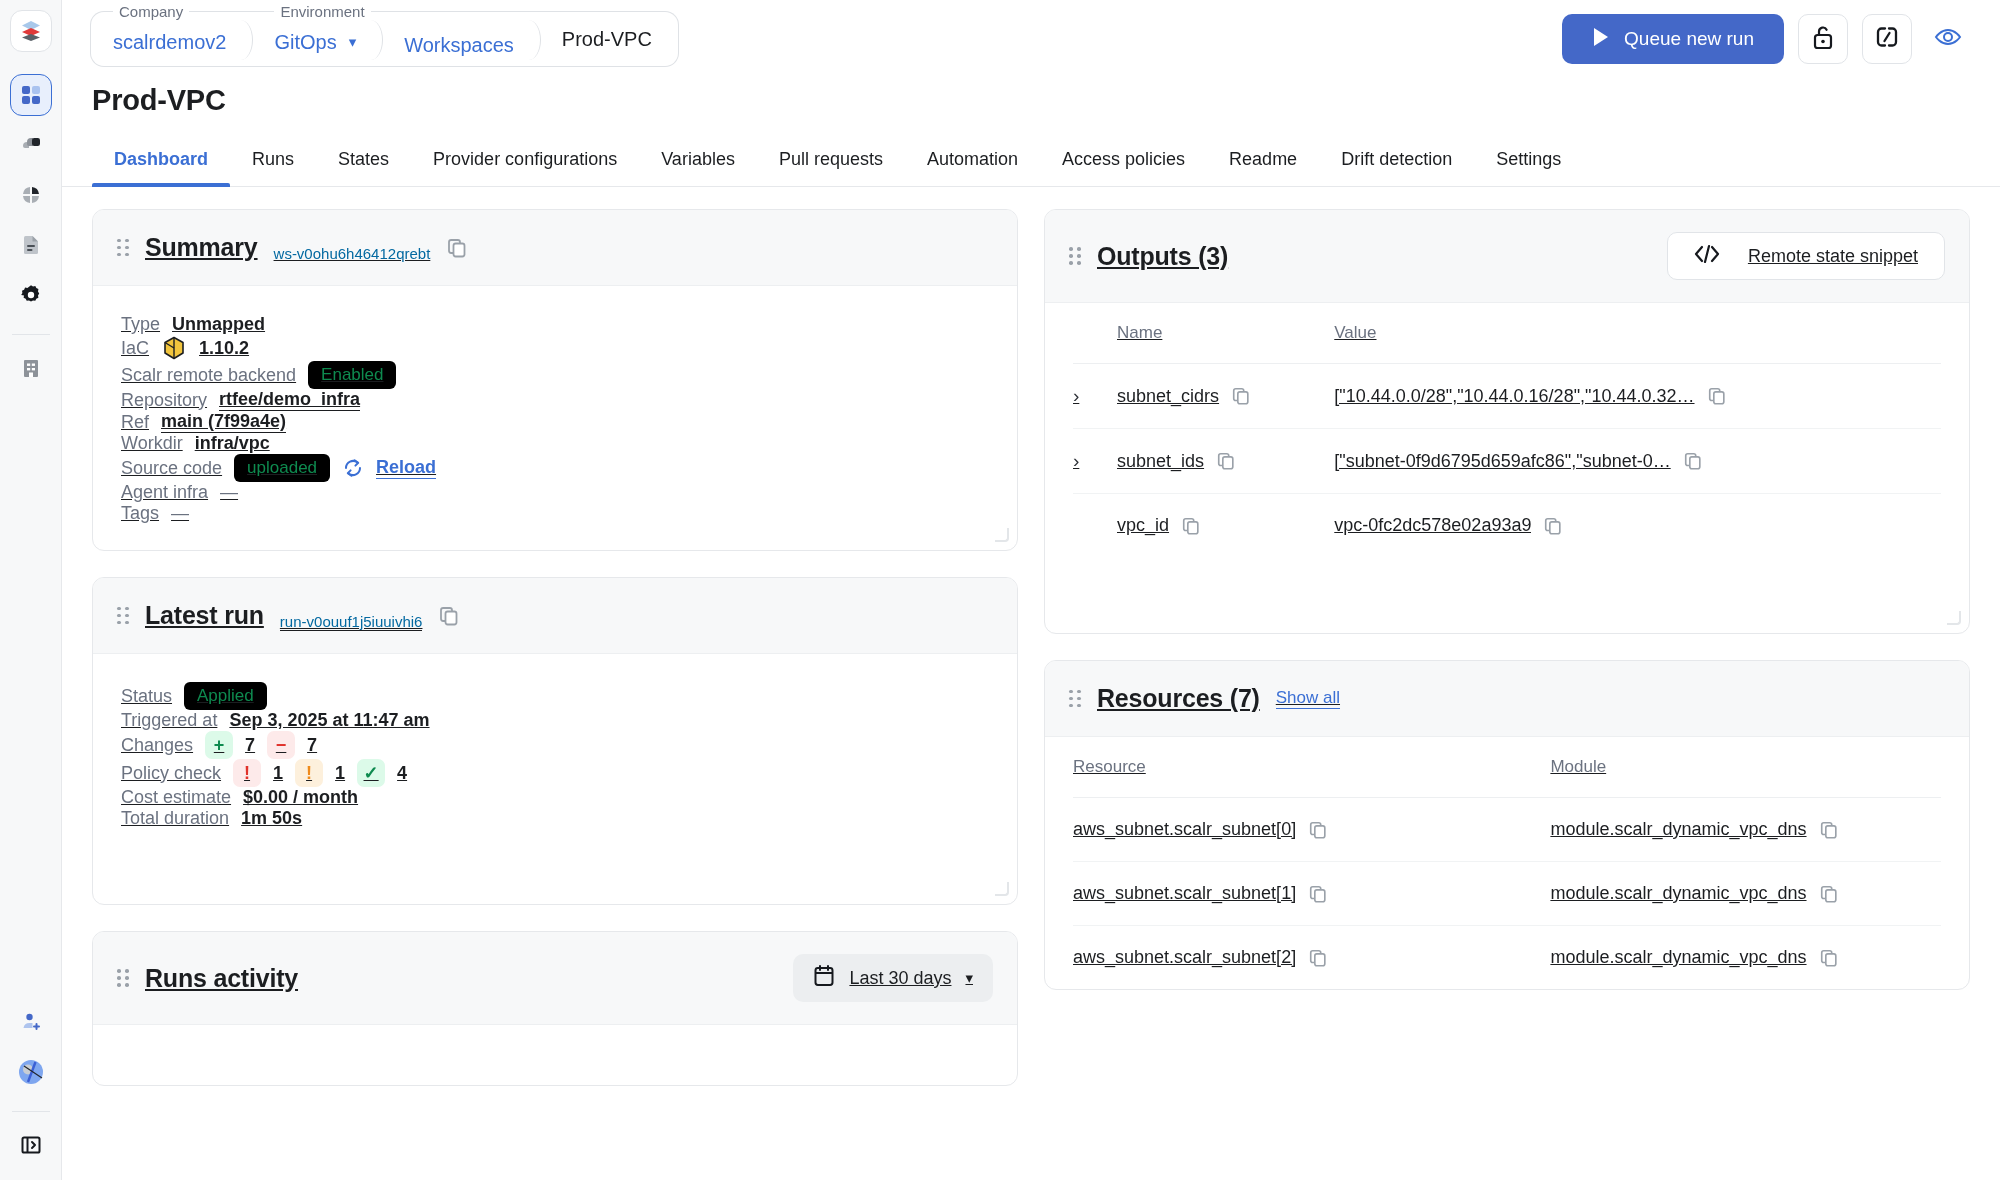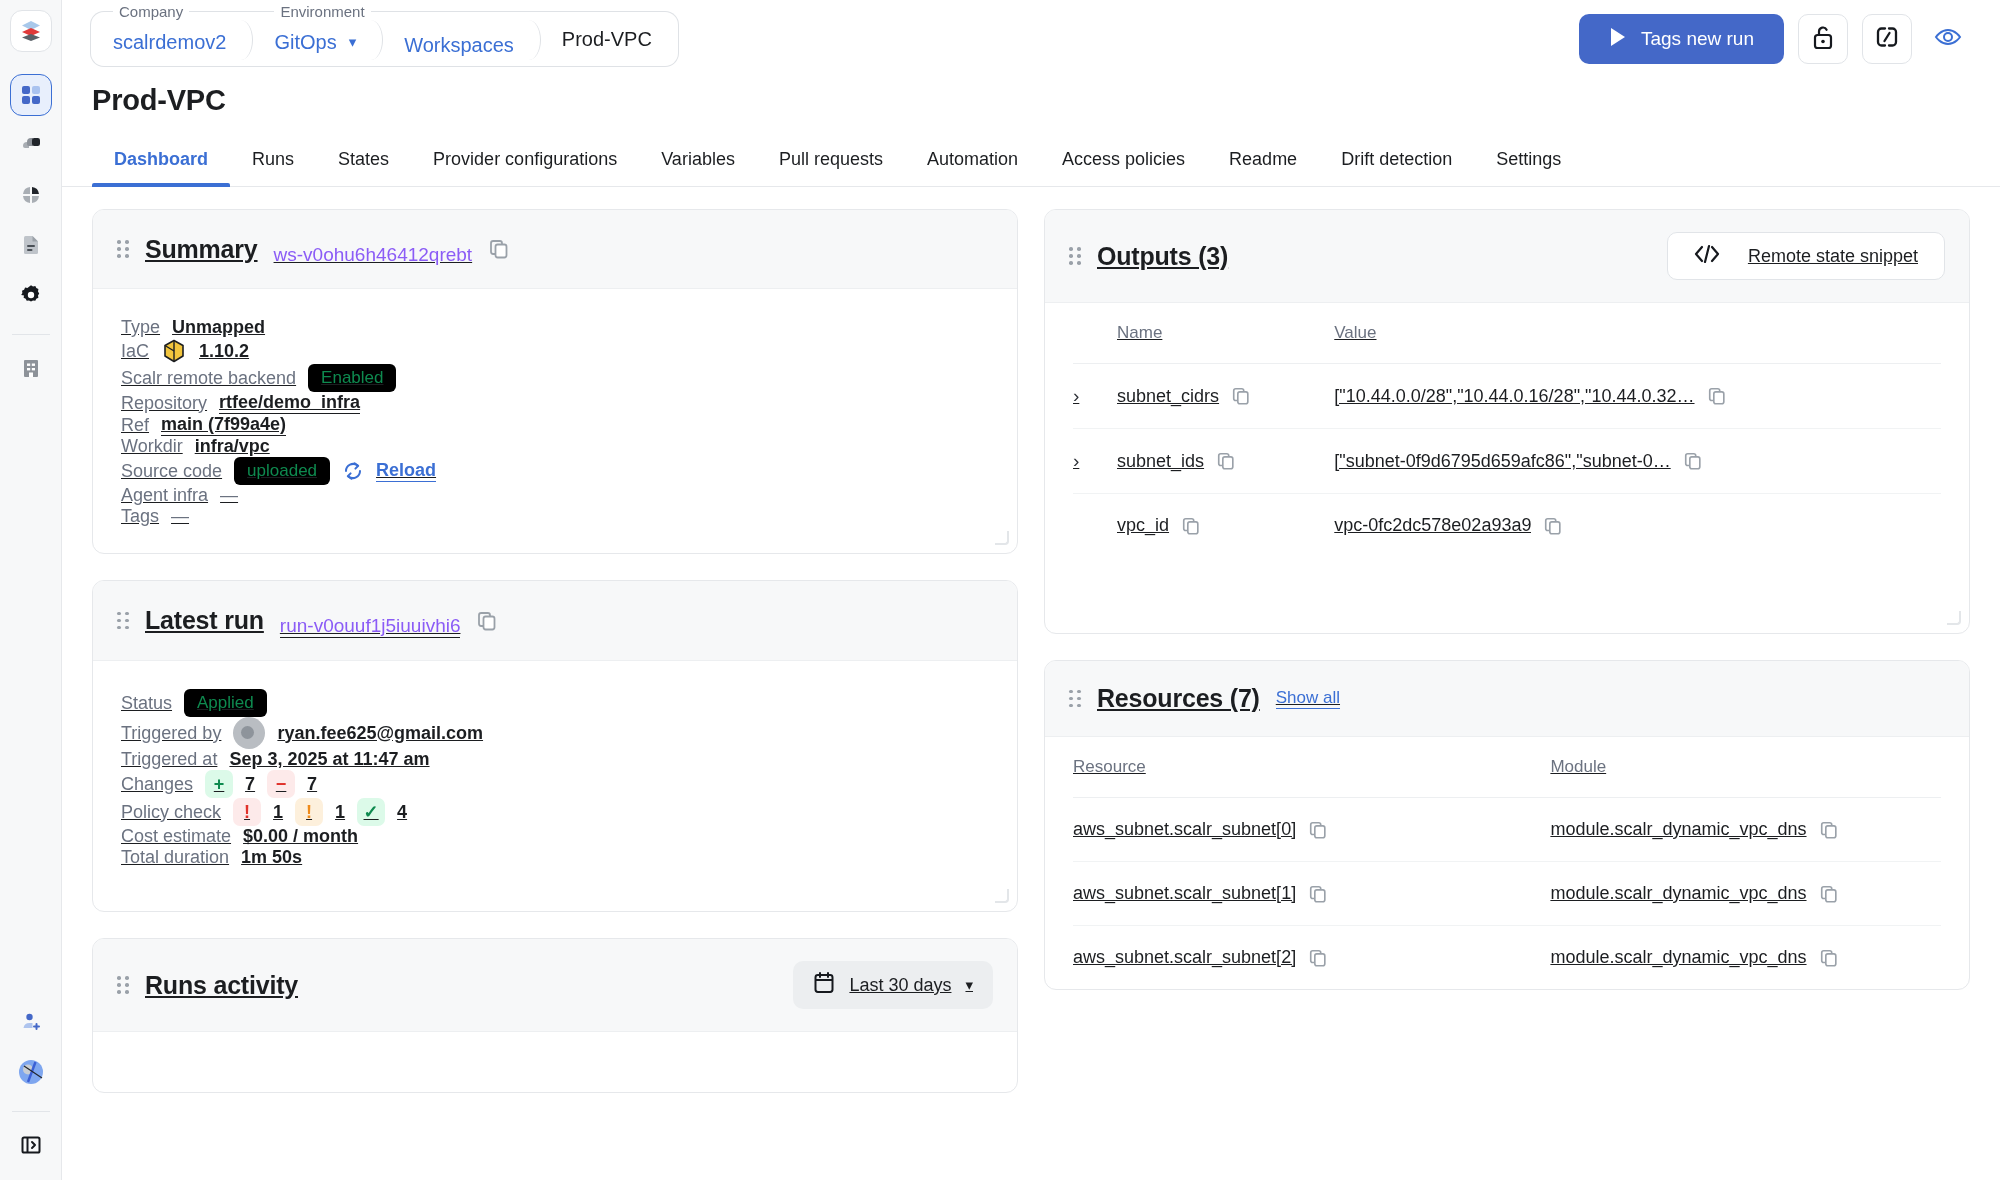--- a/index.html
+++ b/index.html
@@ -118,21 +118,21 @@
     display: flex; align-items: center; gap: 16px;
     padding: 22px 24px; min-height: 76px;
   }
   .grip {
     width: 12px; height: 18px; flex: 0 0 12px; cursor: grab;
     display: grid; grid-template-columns: 4px 4px; grid-template-rows: 4px 4px 4px;
     gap: 3px 4px; align-content: center;
   }
   .grip i { width: 3.5px; height: 3.5px; border-radius: 50%; background: #9aa1a9; display:block;}
   .card-title { font-size: 25px; font-weight: 700; letter-spacing: -0.2px; }
-  .card-sub { font-size: 19px; color: #8b5cf6; margin-top: 12px; }
+  .card-sub { font-size: 15px; color: #0369a1; margin-top: 12px; }
   .card-sub.link { border-bottom: 1.5px solid #1c1e21; cursor: pointer; }
   .card-body { padding: 28px 28px 26px; position: relative; }
   .resize-handle {
     position: absolute; right: 8px; bottom: 8px; width: 14px; height: 14px;
     border-right: 2px solid #e3e6e9; border-bottom: 2px solid #e3e6e9;
     border-radius: 0 0 4px 0;
   }
 
   
   .fields { display: grid; grid-template-columns: 1fr; }
@@ -311,21 +311,21 @@
         </div>
       </div>
 
       <div class="top-actions">
         <button class="btn-primary">
           <span>
             <svg width="18" height="20" viewBox="0 0 18 20">
                 <path d="M2 1 L16 10 L2 19 Z" fill="#ffffff"></path>
               </svg>
           </span>
-          <span>Tags new run</span>
+          <span>Queue new run</span>
         </button>
         <div class="icon-btn">
           <span>
             <svg width="24" height="26" viewBox="0 0 24 26">
               <rect x="4" y="11" width="16" height="13" rx="2.6" fill="none" stroke="#16191e" stroke-width="2.2"></rect>
               <path d="M8 11V7.5a4 4 0 0 1 7.6-1.7" fill="none" stroke="#16191e" stroke-width="2.2" stroke-linecap="round"></path>
               <circle cx="12" cy="17.5" r="1.8" fill="#16191e"></circle>
             </svg>
           </span>
         </div>
@@ -468,25 +468,20 @@
                 <rect x="3" y="3" width="11" height="13" rx="2.2" fill="none" stroke="#9aa1a9" stroke-width="1.8"></rect>
                 <rect x="7.5" y="6.5" width="11" height="13" rx="2.2" fill="#ffffff" stroke="#9aa1a9" stroke-width="1.8"></rect>
               </svg>
             </span>
           </div>
           <div class="card-body" style="min-height:250px;">
             <div class="fields">
               <div class="f">
                 <span class="f-label">Status</span>
                 <span class="pill">Applied</span>
-              </div>
-              <div class="f">
-                <span class="f-label">Triggered by</span>
-                <span class="avatar"></span>
-                <span class="f-val">ryan.fee625@gmail.com</span>
               </div>
 
               <div class="f">
                 <span class="f-label">Triggered at</span>
                 <span class="f-val">Sep 3, 2025 at 11:47 am</span>
               </div>
               <div class="f">
                 <span class="f-label">Changes</span>
                 <span class="badge-sq b-grn">+</span>
                 <span class="f-val">7</span>

